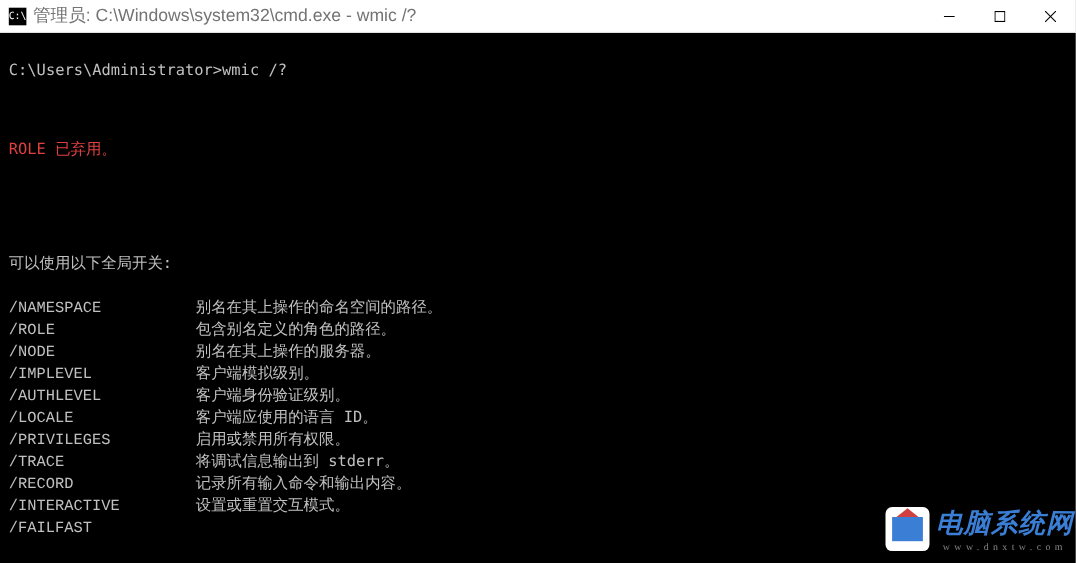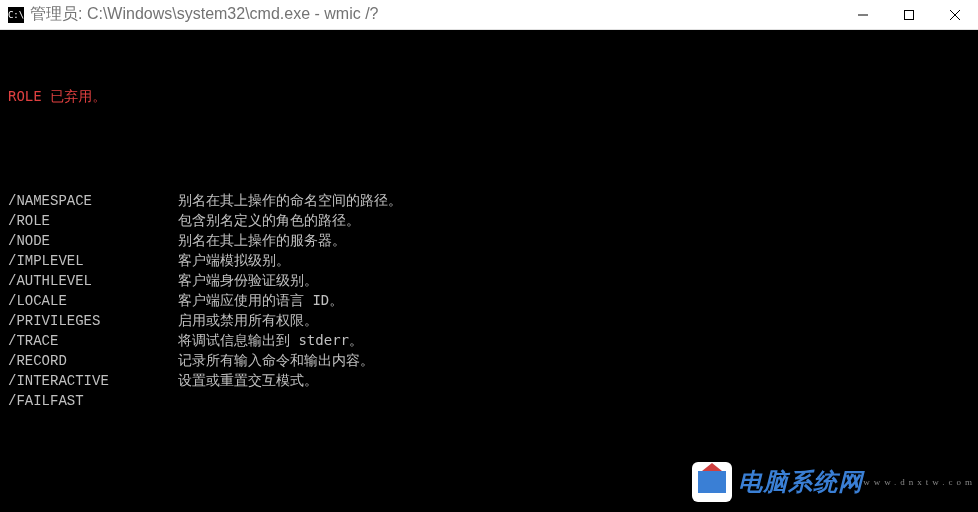--- a/index.html
+++ b/index.html
@@ -100,21 +100,21 @@
     }
     .wm-icon-inner::before {
       content: "";
       position: absolute;
       left: 50%; transform: translateX(-50%);
       top: -8px;
       border-left: 10px solid transparent;
       border-right: 10px solid transparent;
       border-bottom: 8px solid #d04040;
     }
-    .wm-text { display: flex; flex-direction: row; align-items: center; }
+    .wm-text { display: flex; flex-direction: column; align-items: center; }
     .wm-text-main {
       color: #3a7fd5;
       font-size: 24px;
       font-weight: bold;
       font-style: italic;
       letter-spacing: 1px;
     }
     .wm-text-sub {
       color: #888;
       font-size: 9px;
@@ -142,24 +142,26 @@
     <div class="win-btn close">
       <svg width="10" height="10">
           <line x1="0" y1="0" x2="10" y2="10"></line>
           <line x1="10" y1="0" x2="0" y2="10"></line>
         </svg>
     </div>
   </div>
 </div>
 
 <div class="console">
+<span class="row"><span class="gray">C:\Users\Administrator&gt;</span><span class="cmd-input">wmic /?</span></span>
 <span class="row blank"></span>
 <span class="row red">ROLE 已弃用。</span>
 <span class="row blank"></span>
 <span class="row blank"></span>
+<span class="row gray">可以使用以下全局开关:</span>
 <div id="switches-container"><span class="row gray"><span class="sw-col">/NAMESPACE</span><span>别名在其上操作的命名空间的路径。</span></span><span class="row gray"><span class="sw-col">/ROLE</span><span>包含别名定义的角色的路径。</span></span><span class="row gray"><span class="sw-col">/NODE</span><span>别名在其上操作的服务器。</span></span><span class="row gray"><span class="sw-col">/IMPLEVEL</span><span>客户端模拟级别。</span></span><span class="row gray"><span class="sw-col">/AUTHLEVEL</span><span>客户端身份验证级别。</span></span><span class="row gray"><span class="sw-col">/LOCALE</span><span>客户端应使用的语言 ID。</span></span><span class="row gray"><span class="sw-col">/PRIVILEGES</span><span>启用或禁用所有权限。</span></span><span class="row gray"><span class="sw-col">/TRACE</span><span>将调试信息输出到 stderr。</span></span><span class="row gray"><span class="sw-col">/RECORD</span><span>记录所有输入命令和输出内容。</span></span><span class="row gray"><span class="sw-col">/INTERACTIVE</span><span>设置或重置交互模式。</span></span><span class="row gray"><span class="sw-col">/FAILFAST</span></span></div>
 
 
 
 
 </div>
 
 <div class="watermark">
   <div class="wm-icon">
     <div class="wm-icon-inner"></div>

